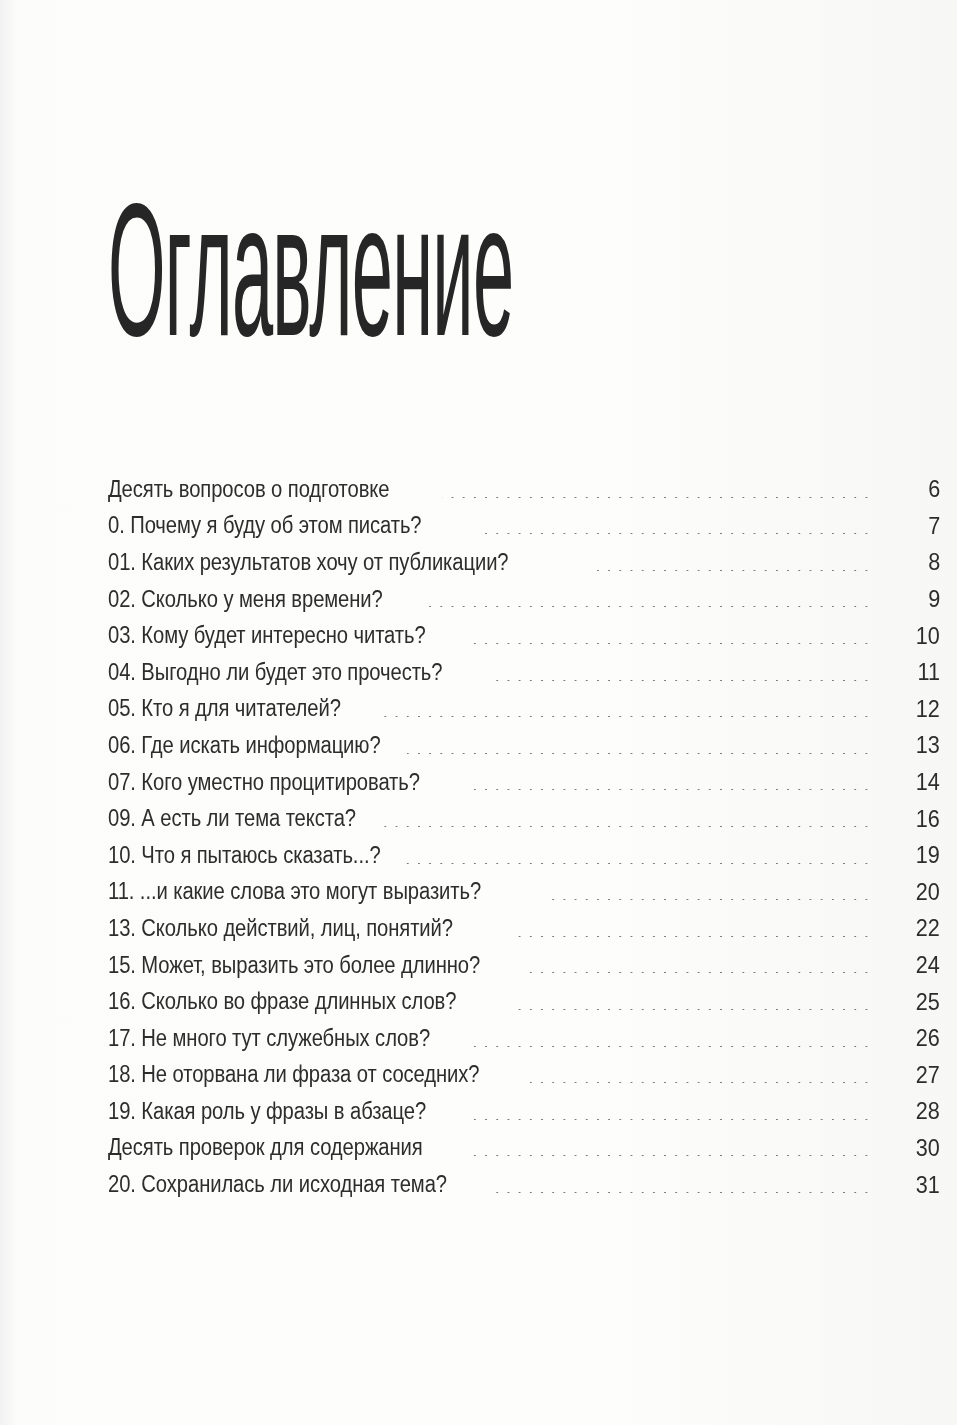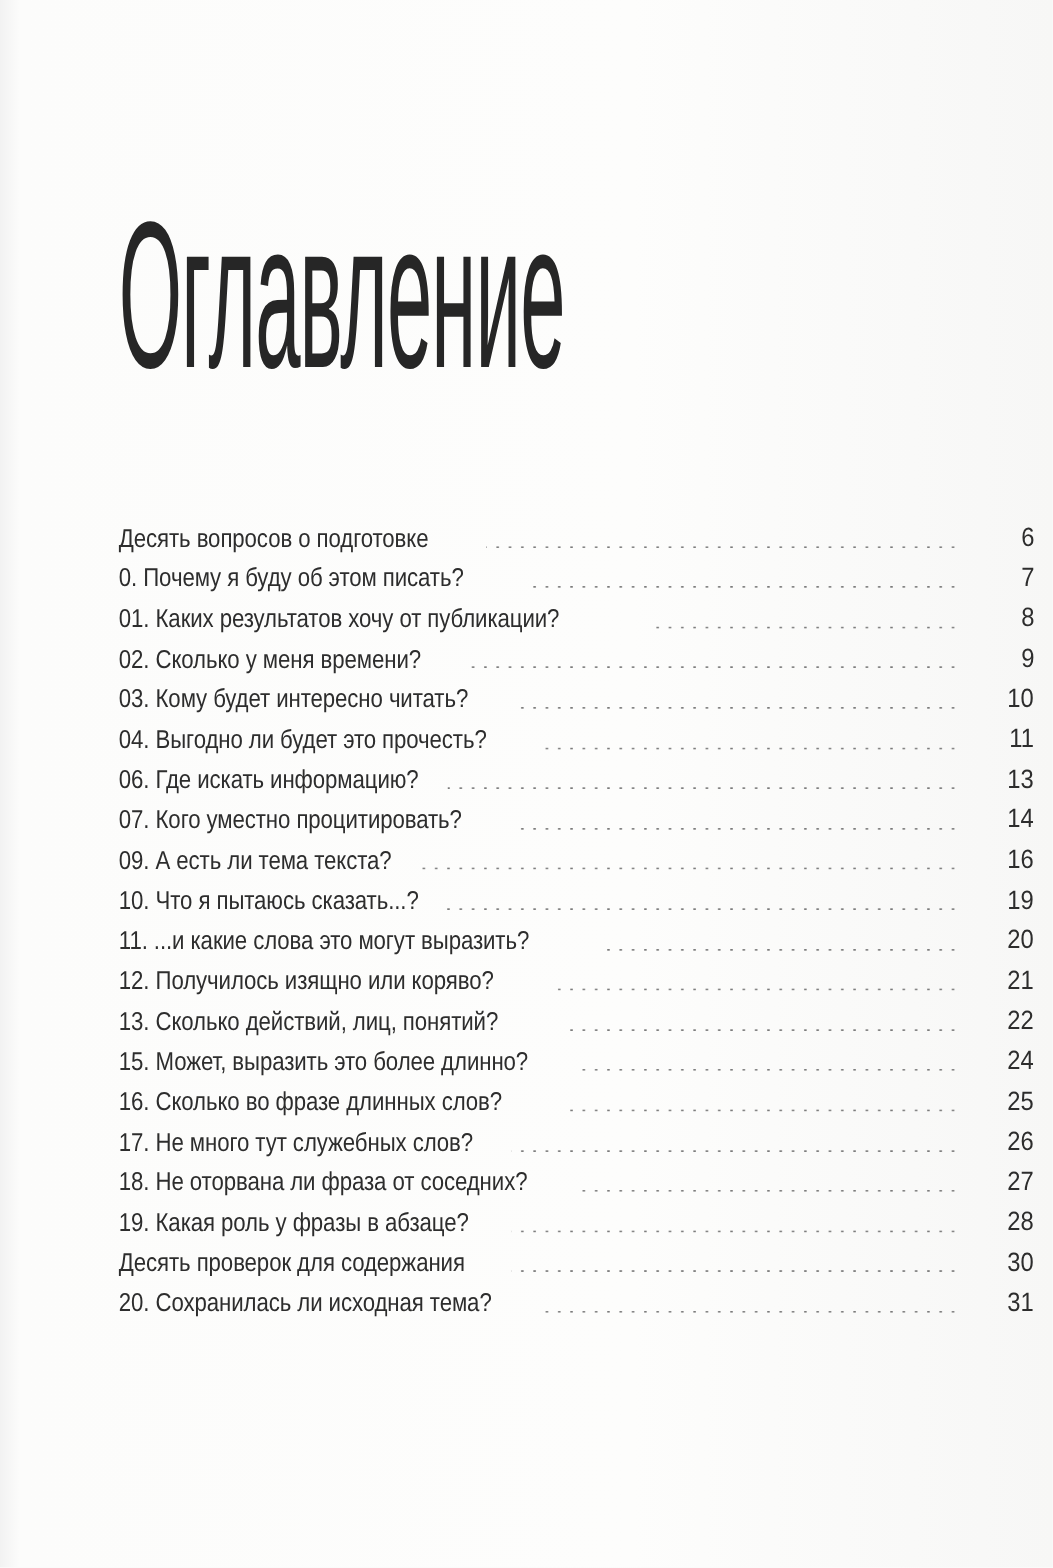--- a/index.html
+++ b/index.html
@@ -109,20 +109,25 @@
     <span class="toc-text">03. Кому будет интересно читать?</span>
     <span class="toc-leader" style="left: 364px;"></span>
     <span class="toc-page">10</span>
   </div>
     <div class="toc-row">
     <span class="toc-text">04. Выгодно ли будет это прочесть?</span>
     <span class="toc-leader" style="left: 387px;"></span>
     <span class="toc-page">11</span>
   </div>
     <div class="toc-row">
+    <span class="toc-text">05. Кто я для читателей?</span>
+    <span class="toc-leader" style="left: 272px;"></span>
+    <span class="toc-page">12</span>
+  </div>
+    <div class="toc-row">
     <span class="toc-text">06. Где искать информацию?</span>
     <span class="toc-leader" style="left: 299px;"></span>
     <span class="toc-page">13</span>
   </div>
     <div class="toc-row">
     <span class="toc-text">07. Кого уместно процитировать?</span>
     <span class="toc-leader" style="left: 359px;"></span>
     <span class="toc-page">14</span>
   </div>
     <div class="toc-row">
@@ -132,25 +137,20 @@
   </div>
     <div class="toc-row">
     <span class="toc-text">10. Что я пытаюсь сказать...?</span>
     <span class="toc-leader" style="left: 297px;"></span>
     <span class="toc-page">19</span>
   </div>
     <div class="toc-row">
     <span class="toc-text">11. ...и какие слова это могут выразить?</span>
     <span class="toc-leader" style="left: 439px;"></span>
     <span class="toc-page">20</span>
-  </div>
-    <div class="toc-row">
-    <span class="toc-text">12. Получилось изящно или коряво?</span>
-    <span class="toc-leader" style="left: 399px;"></span>
-    <span class="toc-page">21</span>
   </div>
     <div class="toc-row">
     <span class="toc-text">13. Сколько действий, лиц, понятий?</span>
     <span class="toc-leader" style="left: 409px;"></span>
     <span class="toc-page">22</span>
   </div>
     <div class="toc-row">
     <span class="toc-text">15. Может, выразить это более длинно?</span>
     <span class="toc-leader" style="left: 414px;"></span>
     <span class="toc-page">24</span>

